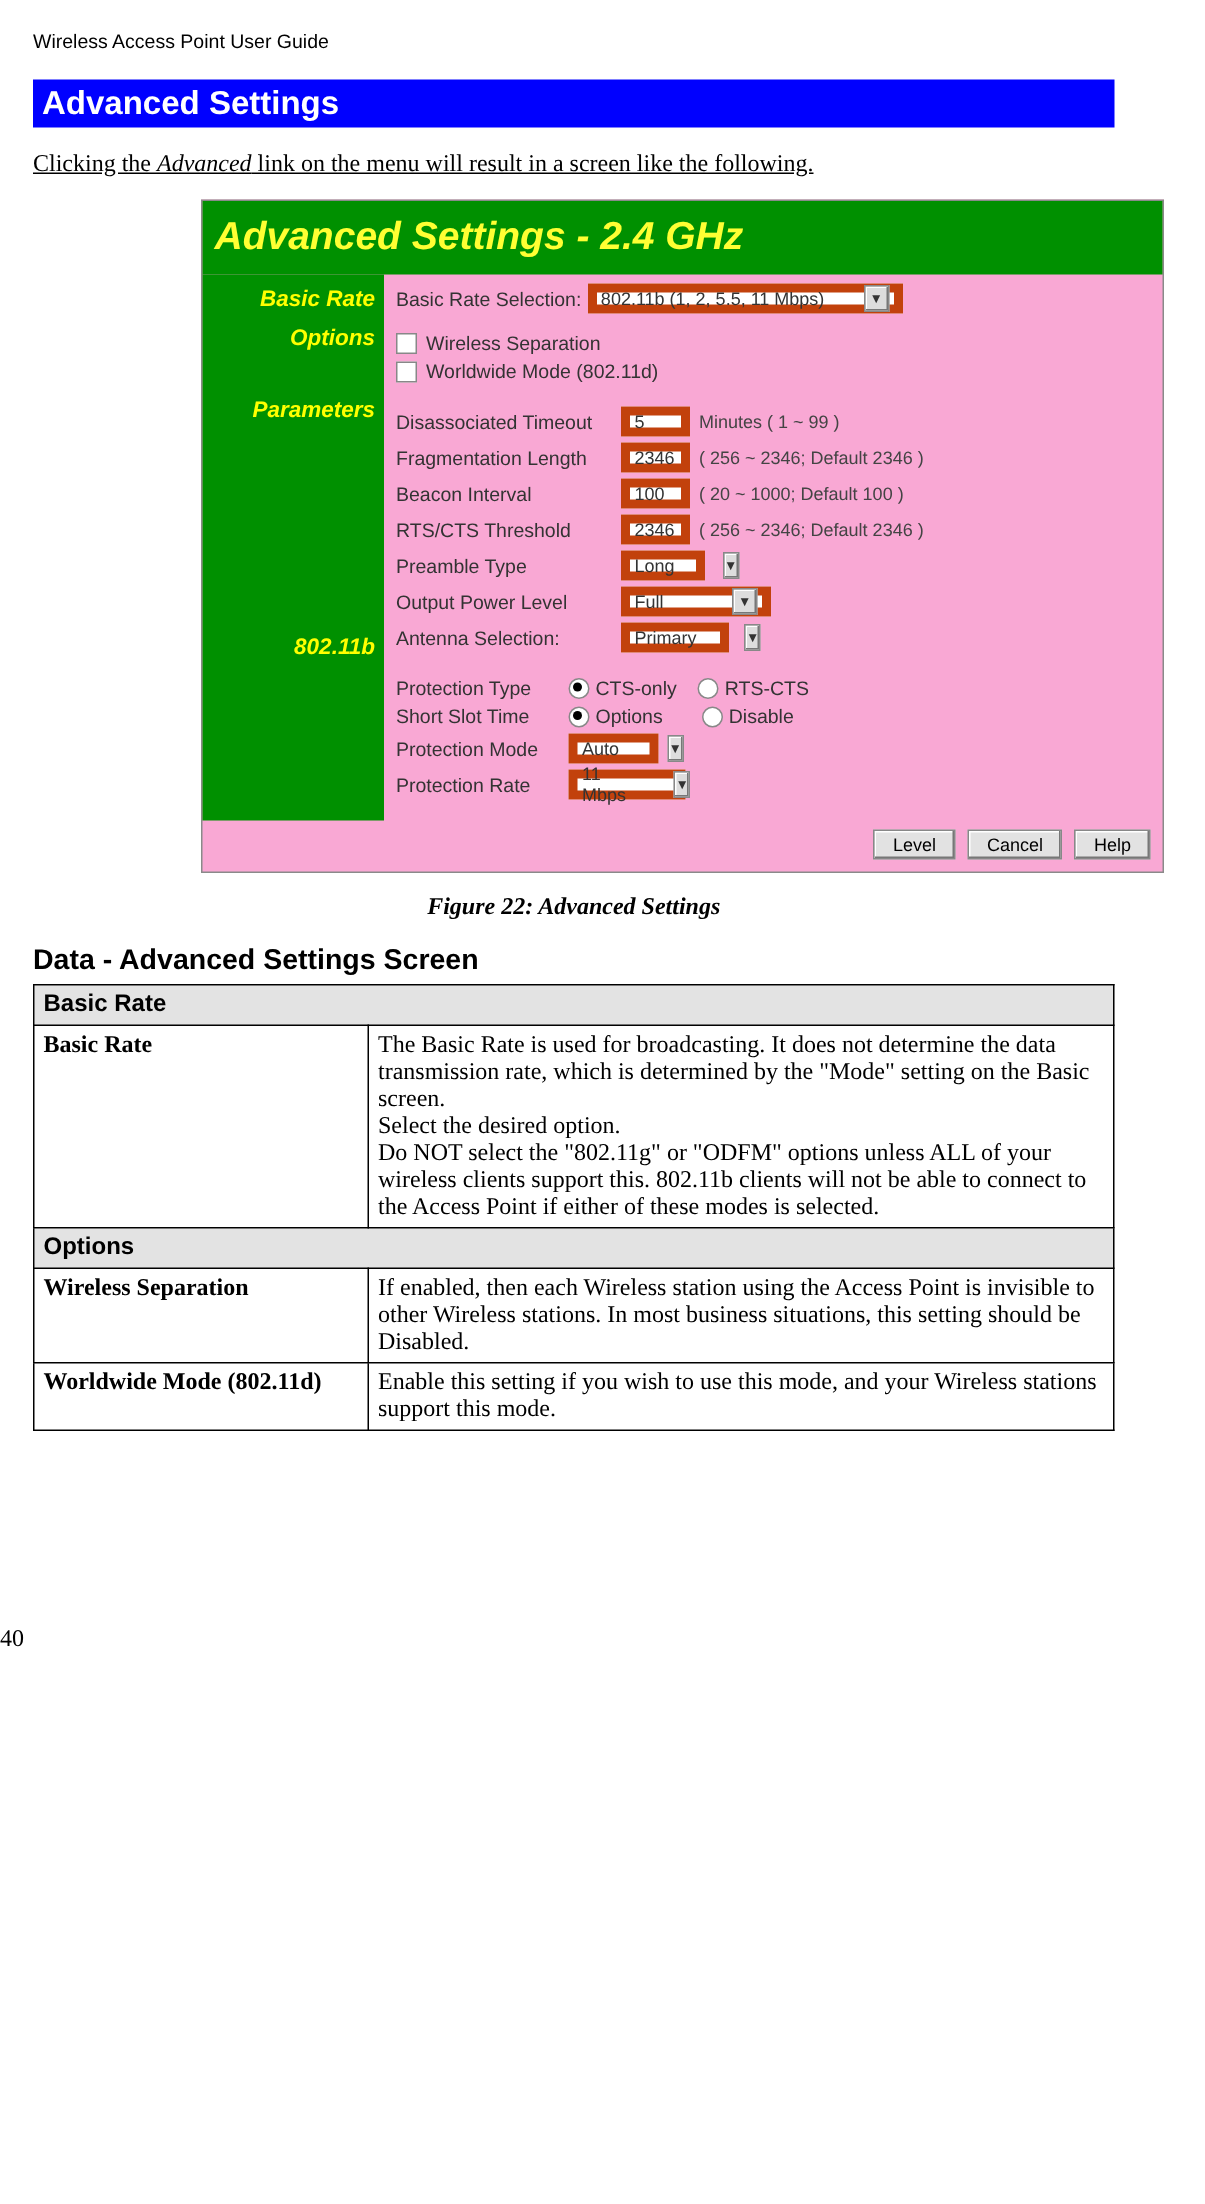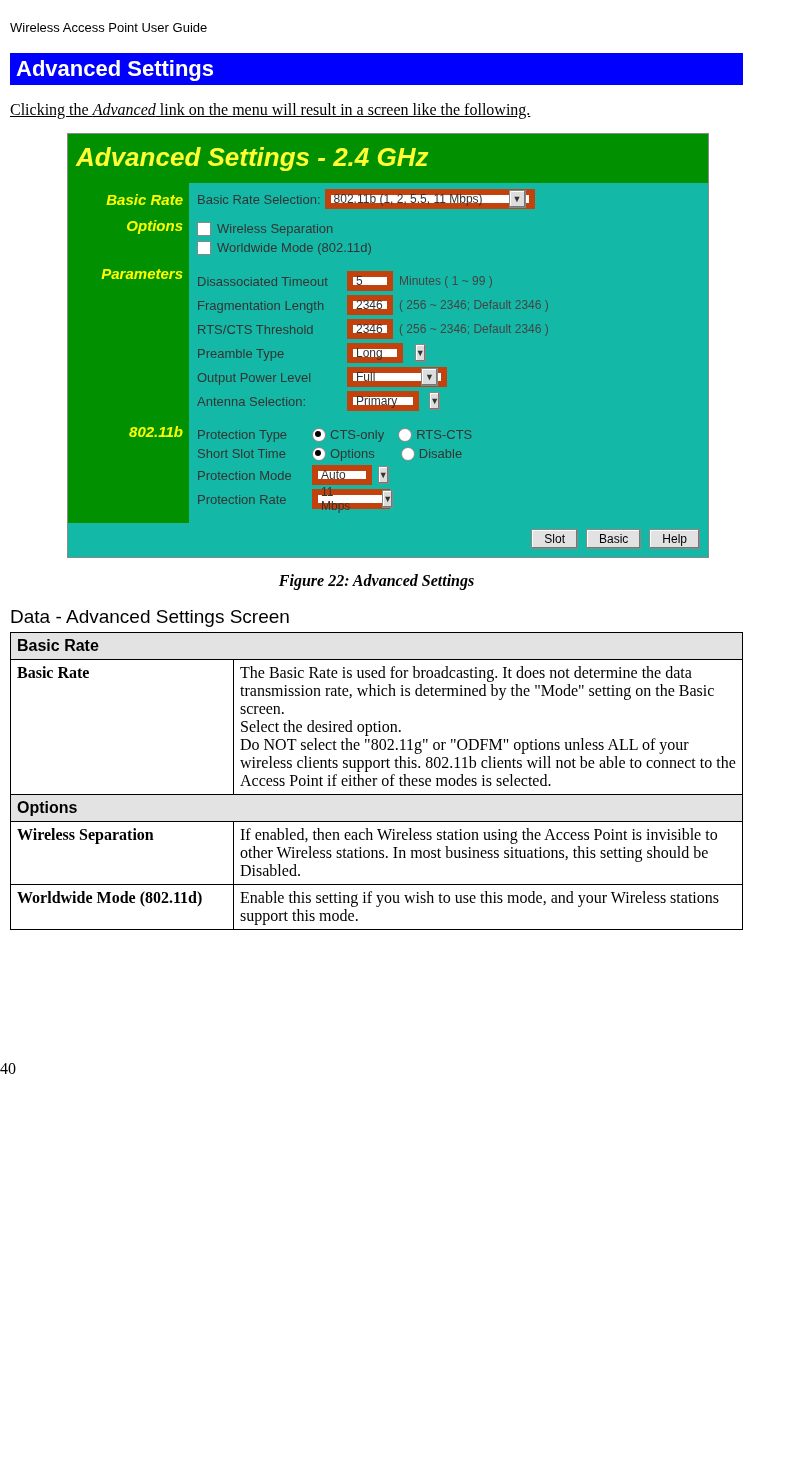--- a/index.html
+++ b/index.html
@@ -5,21 +5,21 @@
   body {
     margin: 0;
     padding: 0;
     font-family: "Times New Roman", serif;
     font-size: 16px;
     color: #000;
     background: #fff;
     width: 803px;
   }
   .page {
-    padding: 20px 60px 20px 10px;
+    padding: 20px 60px 20px 22px;
   }
   .doc-header {
     font-family: Arial, Helvetica, sans-serif;
     font-size: 13px;
     margin-bottom: 18px;
   }
   .section-bar {
     background: #0000ff;
     color: #fff;
     font-family: Arial, Helvetica, sans-serif;
@@ -29,23 +29,23 @@
     margin-bottom: 16px;
   }
   .intro {
     margin-bottom: 14px;
     text-decoration: underline;
   }
   .intro .italic { font-style: italic; }
 
   
   .figure-wrap {
-    margin: 0 0 0 57px;
+    margin: 0 0 0 112px;
     border: 1px solid #8a8a8a;
-    background: #14b8a6;
+    background: #f9a8d4;
     width: 640px;
   }
   .panel-title {
     background: #009000;
     color: #ffff33;
     font-family: Arial, Helvetica, sans-serif;
     font-weight: bold;
     font-style: italic;
     font-size: 26px;
     padding: 8px 12px 10px 8px;
@@ -129,21 +129,21 @@
 
   .figure-caption {
     text-align: center;
     font-weight: bold;
     margin: 14px 0 16px 0;
     font-style: italic;
   }
 
   .sub-heading {
     font-family: Arial, Helvetica, sans-serif;
-    font-weight: normal;
+    font-weight: bold;
     font-size: 19px;
     margin-bottom: 4px;
   }
   table.data {
     border-collapse: collapse;
     width: 100%;
   }
   table.data th, table.data td {
     border: 1px solid #000;
     vertical-align: top;
@@ -214,20 +214,25 @@
           <span class="flabel">Disassociated Timeout</span>
           <span class="textin">5</span>
           <span class="hint">Minutes ( 1 ~ 99 )</span>
         </div>
         <div class="row">
           <span class="flabel">Fragmentation Length</span>
           <span class="textin">2346</span>
           <span class="hint">( 256 ~ 2346; Default 2346 )</span>
         </div>
         <div class="row">
+          <span class="flabel">Beacon Interval</span>
+          <span class="textin">100</span>
+          <span class="hint">( 20 ~ 1000; Default 100 )</span>
+        </div>
+        <div class="row">
           <span class="flabel">RTS/CTS Threshold</span>
           <span class="textin">2346</span>
           <span class="hint">( 256 ~ 2346; Default 2346 )</span>
         </div>
         <div class="row">
           <span class="flabel">Preamble Type</span>
           <span class="smalldd" style="width:56px">
             <span>Long</span>
             <span class="dd-btn">▼</span>
           </span>
@@ -274,22 +279,22 @@
         <div class="row">
           <span style="width:115px">Protection Rate</span>
           <span class="smalldd" style="width:78px">
             <span>11 Mbps</span>
             <span class="dd-btn">▼</span>
           </span>
         </div>
       </div>
     </div>
     <div class="buttonbar">
-      <span class="winbtn">Slot</span>
-      <span class="winbtn">Basic</span>
+      <span class="winbtn">Level</span>
+      <span class="winbtn">Cancel</span>
       <span class="winbtn">Help</span>
     </div>
   </div>
 
   <div class="figure-caption">Figure 22: Advanced Settings</div>
 
   <div class="sub-heading">Data - Advanced Settings Screen</div>
 
   <table class="data">
     <tbody>

